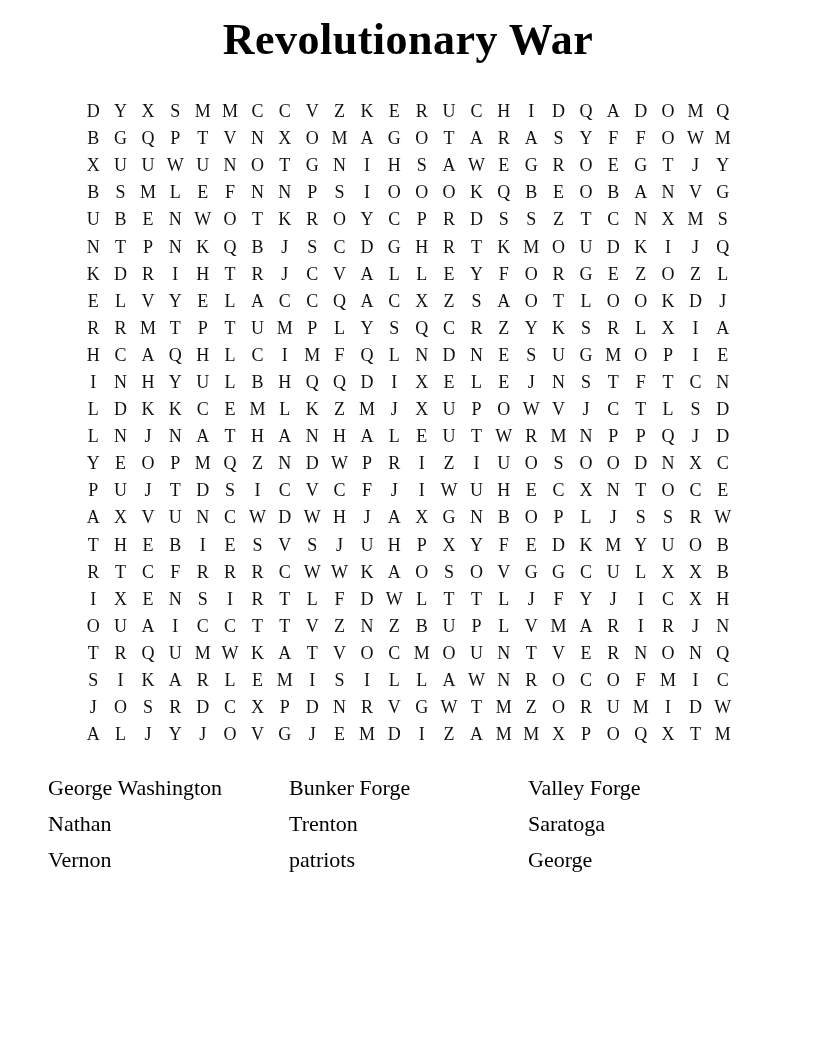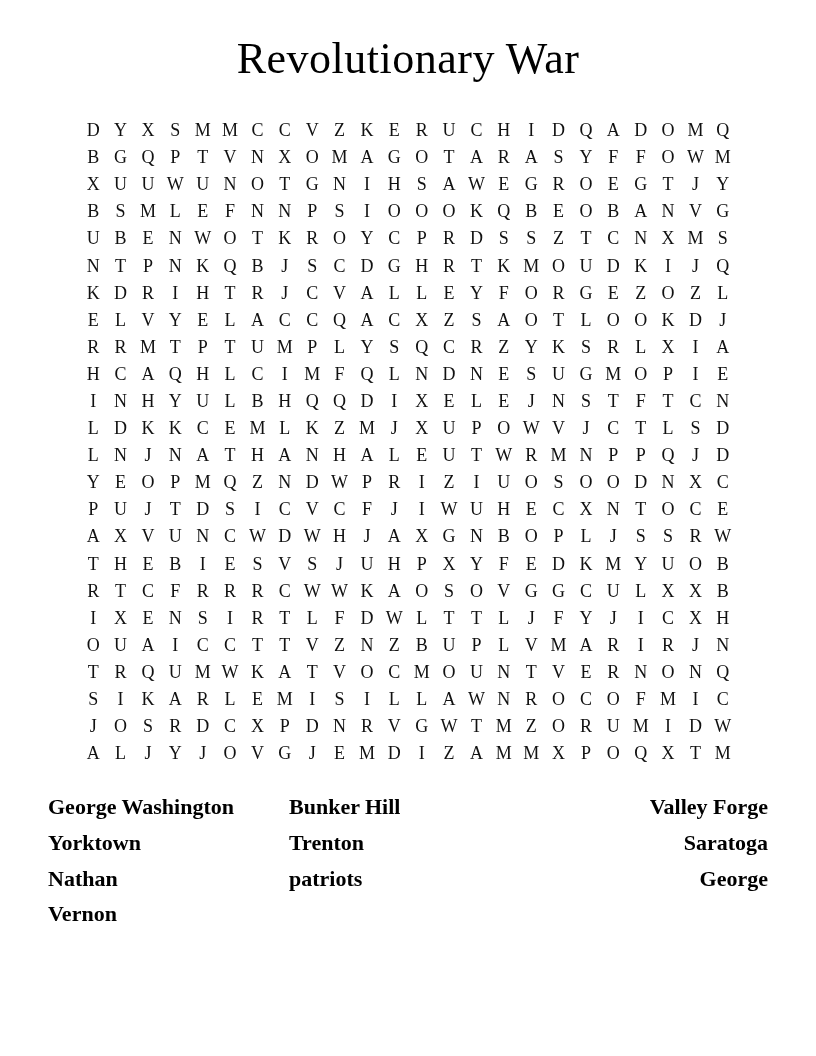--- a/index.html
+++ b/index.html
@@ -6,23 +6,23 @@
   body {
     width: 816px; height: 1056px;
     font-family: "Liberation Serif", serif;
     color: #000000;
     position: relative;
     overflow: hidden;
   }
   .page { width: 816px; height: 1056px; }
   .title {
     font-size: 44px;
-    font-weight: 400;
+    font-weight: 700;
     text-align: center;
-    margin: 37px 0 0 0;
+    margin: 18px 0 0 0;
     line-height: 1.0;
     letter-spacing: 0.5px;
   }
   .grid {
     margin: 36px auto 0 auto;
     width: 657px;
     display: grid;
     grid-template-columns: repeat(24, 1fr);
   }
   .cell {
@@ -31,24 +31,24 @@
     align-items: center;
     justify-content: center;
     font-size: 18px;
     color: #111111;
   }
   .words {
     display: flex;
     padding-left: 48px;
     margin-top: 22px;
   }
-  .wcol { display: flex; flex-direction: column; font-weight: bold; }
+  .wcol { display: flex; flex-direction: column; }
   .wcol-0 { width: 241px; }
   .wcol-1 { width: 239px; }
-  .wcol-2 { width: 240px; align-items: flex-end; }
+  .wcol-2 { width: 240px; }
   .word {
     font-size: 22px;
     line-height: 35.7px;
     white-space: nowrap;
   }
 </style>
 </head>
 <body>
 
 <div class="page">
@@ -627,26 +627,25 @@
       <span class="cell">P</span>
       <span class="cell">O</span>
       <span class="cell">Q</span>
       <span class="cell">X</span>
       <span class="cell">T</span>
       <span class="cell">M</span>
     </div>
   <div class="words" id="word-list">
       <div class="wcol wcol-0">
         <div class="word">George Washington</div>
-        <div class="word">Yorktown</div>
         <div class="word">Nathan</div>
         <div class="word">Vernon</div>
       </div>
       <div class="wcol wcol-1">
-        <div class="word">Bunker Hill</div>
+        <div class="word">Bunker Forge</div>
         <div class="word">Trenton</div>
         <div class="word">patriots</div>
       </div>
       <div class="wcol wcol-2">
         <div class="word">Valley Forge</div>
         <div class="word">Saratoga</div>
         <div class="word">George</div>
       </div>
     </div>
 </div>

